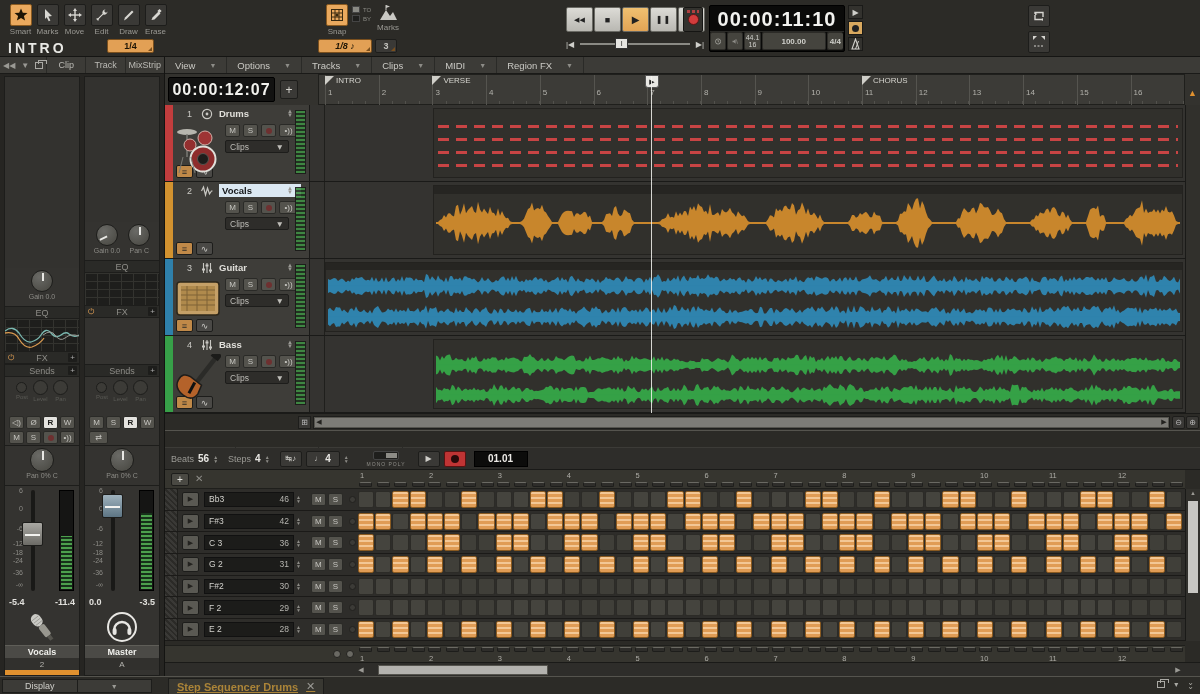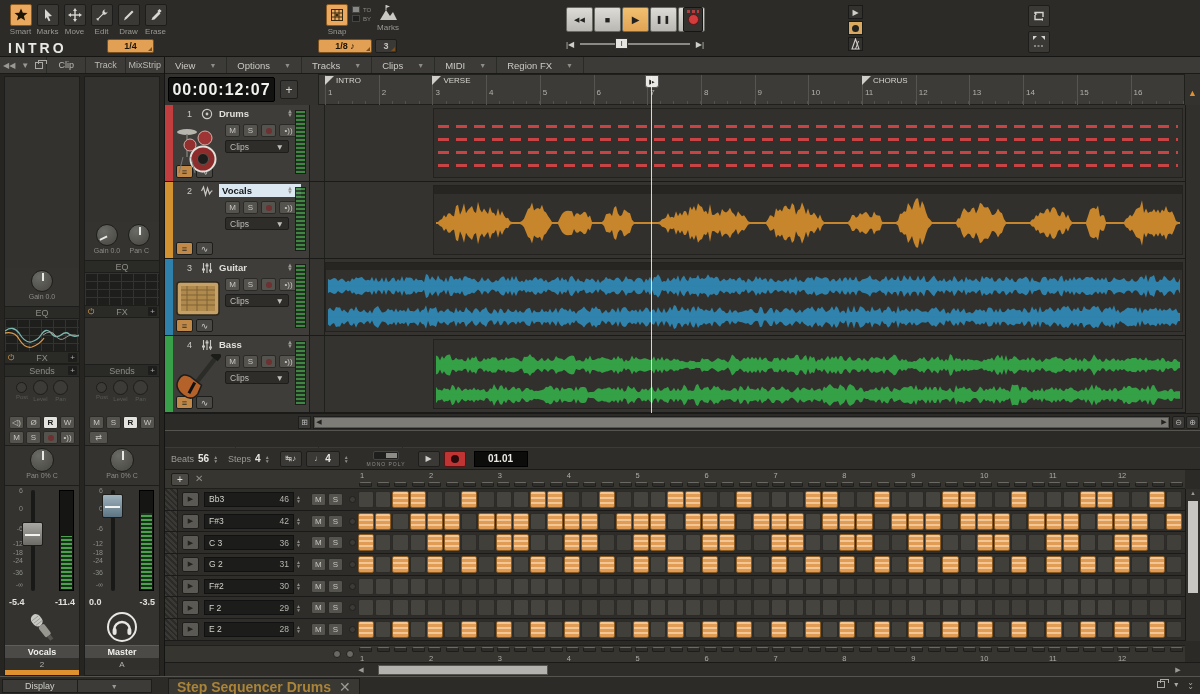--- a/index.html
+++ b/index.html
@@ -173,21 +173,21 @@
   .sqscroll{position:absolute;left:0;bottom:0;right:0;height:14px;background:#2e2d2a;border-top:1px solid #1a1a18;display:flex;align-items:center;}
   .sq-arrow{font-size:7px;color:#9b9a95;width:12px;text-align:center;}
   .sq-thumb{position:absolute;left:213px;width:170px;top:2px;height:10px;background:#b3b2ae;border:1px solid #55544e;}
   .sqvscroll{position:absolute;right:0;top:58px;width:15px;height:152px;background:#31302c;border-left:1px solid #1a1a18;}
   .sqv-thumb{position:absolute;left:2px;right:2px;top:12px;height:92px;background:#c8c7c3;}
   
   .bottombar{position:absolute;left:0;top:676px;width:1200px;height:18px;background:#2c2b27;border-top:1px solid #55544e;}
   .displaybox{position:absolute;left:2px;top:2px;width:150px;height:14px;background:#3c3b37;border:1px solid #1d1d1b;display:flex;align-items:center;}
   .displaybox span{flex:1;text-align:center;font-size:9px;color:#cfcec9;}
   .displaybox .dbtn{width:16px;height:100%;border-left:1px solid #1d1d1b;display:flex;align-items:center;justify-content:center;color:#9b9a95;font-size:7px;}
-  .seqtab{position:absolute;left:168px;top:1px;height:16px;padding:0 8px;background:#393832;border:1px solid #1d1d1b;border-bottom:none;display:flex;align-items:center;gap:8px;font-size:14px;font-weight:bold;color:#ab8438;}
+  .seqtab{position:absolute;left:168px;top:1px;height:16px;padding:0 8px;background:#393832;border:1px solid #1d1d1b;border-bottom:none;display:flex;align-items:center;gap:8px;font-size:11px;font-weight:bold;color:#ab8438;text-decoration:underline;}
   .seqtab i{color:#9b9a95;font-style:normal;font-weight:normal;}
   .brics{position:absolute;right:6px;top:3px;display:flex;gap:9px;align-items:center;color:#aaa9a4;font-size:8px;}
   .winic{width:8px;height:7px;border:1px solid #aaa9a4;position:relative;}
   .winic::before{content:"";position:absolute;left:2px;top:-3px;width:7px;height:3px;border:1px solid #aaa9a4;border-bottom:none;}
   svg{display:block;}
 </style>
 </head>
 <body>
 
 <div class="app">
@@ -301,21 +301,21 @@
     <div class="abs" style="left:374px;top:4px;display:flex;flex-direction:column;align-items:center;width:28px;">
       <div id="marksicon">
           <svg xmlns="http://www.w3.org/2000/svg" width="20" height="18" viewBox="0 0 20 18">
             <path d="M2 16 L8 6 L12 12 L15 8 L19 16 Z" fill="#c9c8c3"></path>
             <line x1="8" y1="6" x2="8" y2="1" stroke="#c9c8c3"></line>
             <path d="M8 1 L12 2.5 L8 4 Z" fill="#c9c8c3"></path>
           </svg>
         </div>
       <div class="toollbl">Marks</div>
     </div>
-    <div class="dd" style="left:318px;top:39px;width:54px;">
+    <div class="dd" style="left:318px;top:39px;width:54px;font-style:italic;">
       <span>1/8</span>&nbsp;<span>♪</span><i class="fold"></i>
     </div>
     <div class="dd darkdd" style="left:375px;top:39px;width:22px;">
       <span>3</span>
         <i class="fold"></i>
     </div>
 
     <div class="abs" style="left:566px;top:7px;display:flex;gap:1px;">
       <div class="tbtn">
           <span style="font-size:7px;">◀◀</span>
@@ -337,20 +337,43 @@
         <span class="recdot"></span>
       </div>
     <div class="mini">
       <span>|◀</span>
       <span class="line">
           <span class="thumb">I</span>
         </span>
       <span>▶|</span>
     </div>
 
+    <div class="timepanel">
+      <div class="bigtime">00:00:11:10</div>
+      <div class="tpl">
+        <span class="cell" id="clockicon">
+            <svg xmlns="http://www.w3.org/2000/svg" width="11" height="11" viewBox="0 0 11 11">
+              <circle cx="5.5" cy="5.5" r="4.6" fill="none" stroke="#cfcec9"></circle>
+              <path d="M5.5 2.8 V5.5 L7.6 6.8" fill="none" stroke="#cfcec9"></path>
+            </svg>
+          </span>
+        <span class="cell" id="muteicon">
+            <svg xmlns="http://www.w3.org/2000/svg" width="12" height="11" viewBox="0 0 12 11">
+              <path d="M1 4 h2.5 l3.5 -3 v9 l-3.5 -3 H1 Z" fill="#8d8c87"></path>
+              <line x1="8" y1="1" x2="11" y2="10" stroke="#8d8c87" stroke-width="1.2"></line>
+            </svg>
+          </span>
+        <span class="cell sr">
+          <span>44.1</span>
+          <span>16</span>
+        </span>
+        <span class="cell" style="flex:1;font-weight:bold;">100.00</span>
+        <span class="cell" style="border-right:none;font-weight:bold;">4/4</span>
+      </div>
+    </div>
     <div class="sidecol">
       <div class="sc">▶</div>
       <div class="sc rec">
           <i></i>
         </div>
       <div class="sc" id="metroicon">
           <svg xmlns="http://www.w3.org/2000/svg" width="11" height="12" viewBox="0 0 11 12">
             <path d="M2 11 L5.5 1 L9 11 Z" fill="none" stroke="#cfcec9" stroke-width="1.1"></path>
             <line x1="5.5" y1="11" x2="8.5" y2="3" stroke="#cfcec9"></line>
           </svg>

